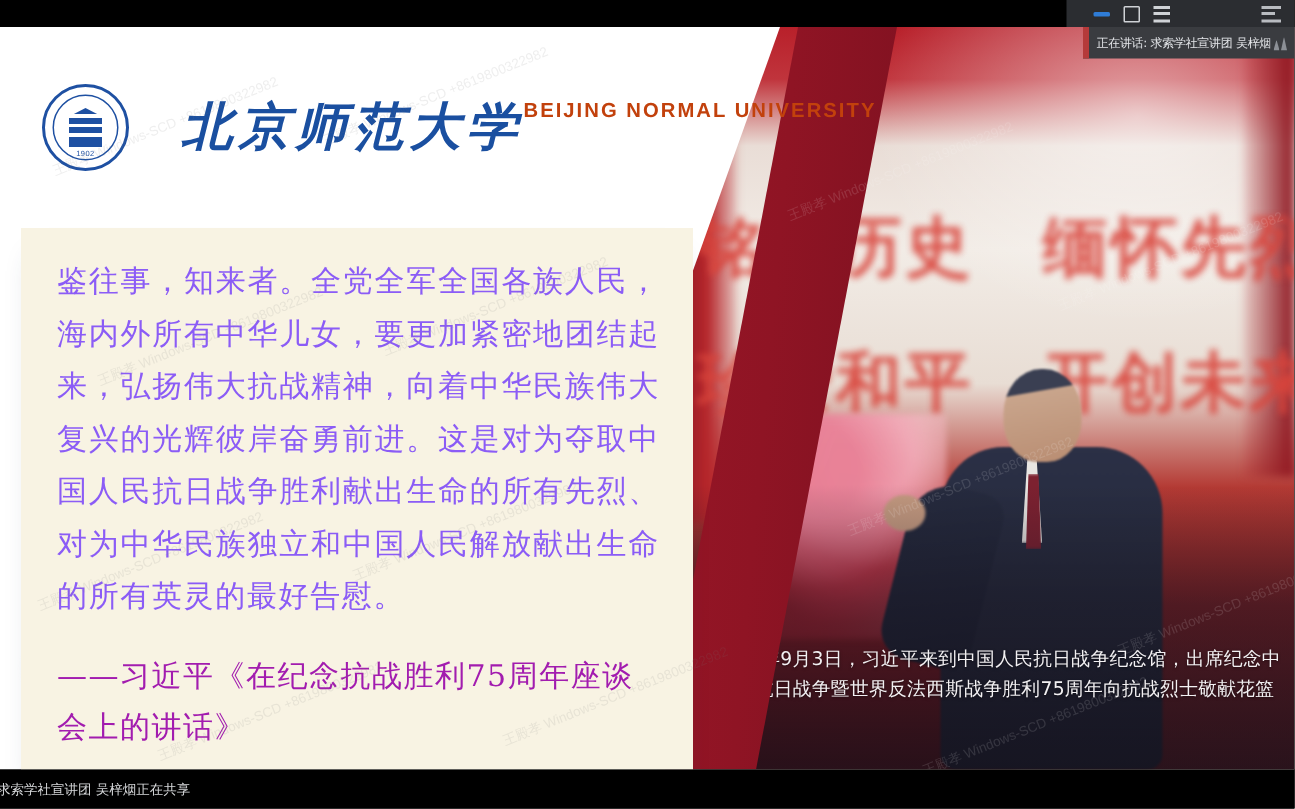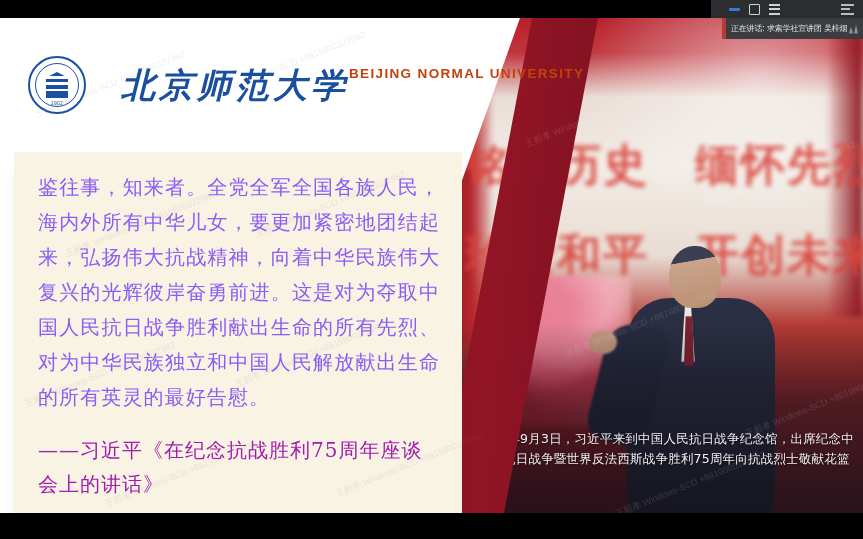--- a/index.html
+++ b/index.html
@@ -532,14 +532,17 @@
 
   <div class="speaking-bar">
     <div class="speaking-accent"></div>
     <div class="speaking-text">正在讲话: 求索学社宣讲团 吴梓烟</div>
     <div class="speaking-wave">
         <i></i>
         <i></i>
       </div>
   </div>
 
+  <div class="status-bar">
+    <div class="status-text">求索学社宣讲团 吴梓烟正在共享</div>
+  </div>
 
 </div>
 
 </body></html>

